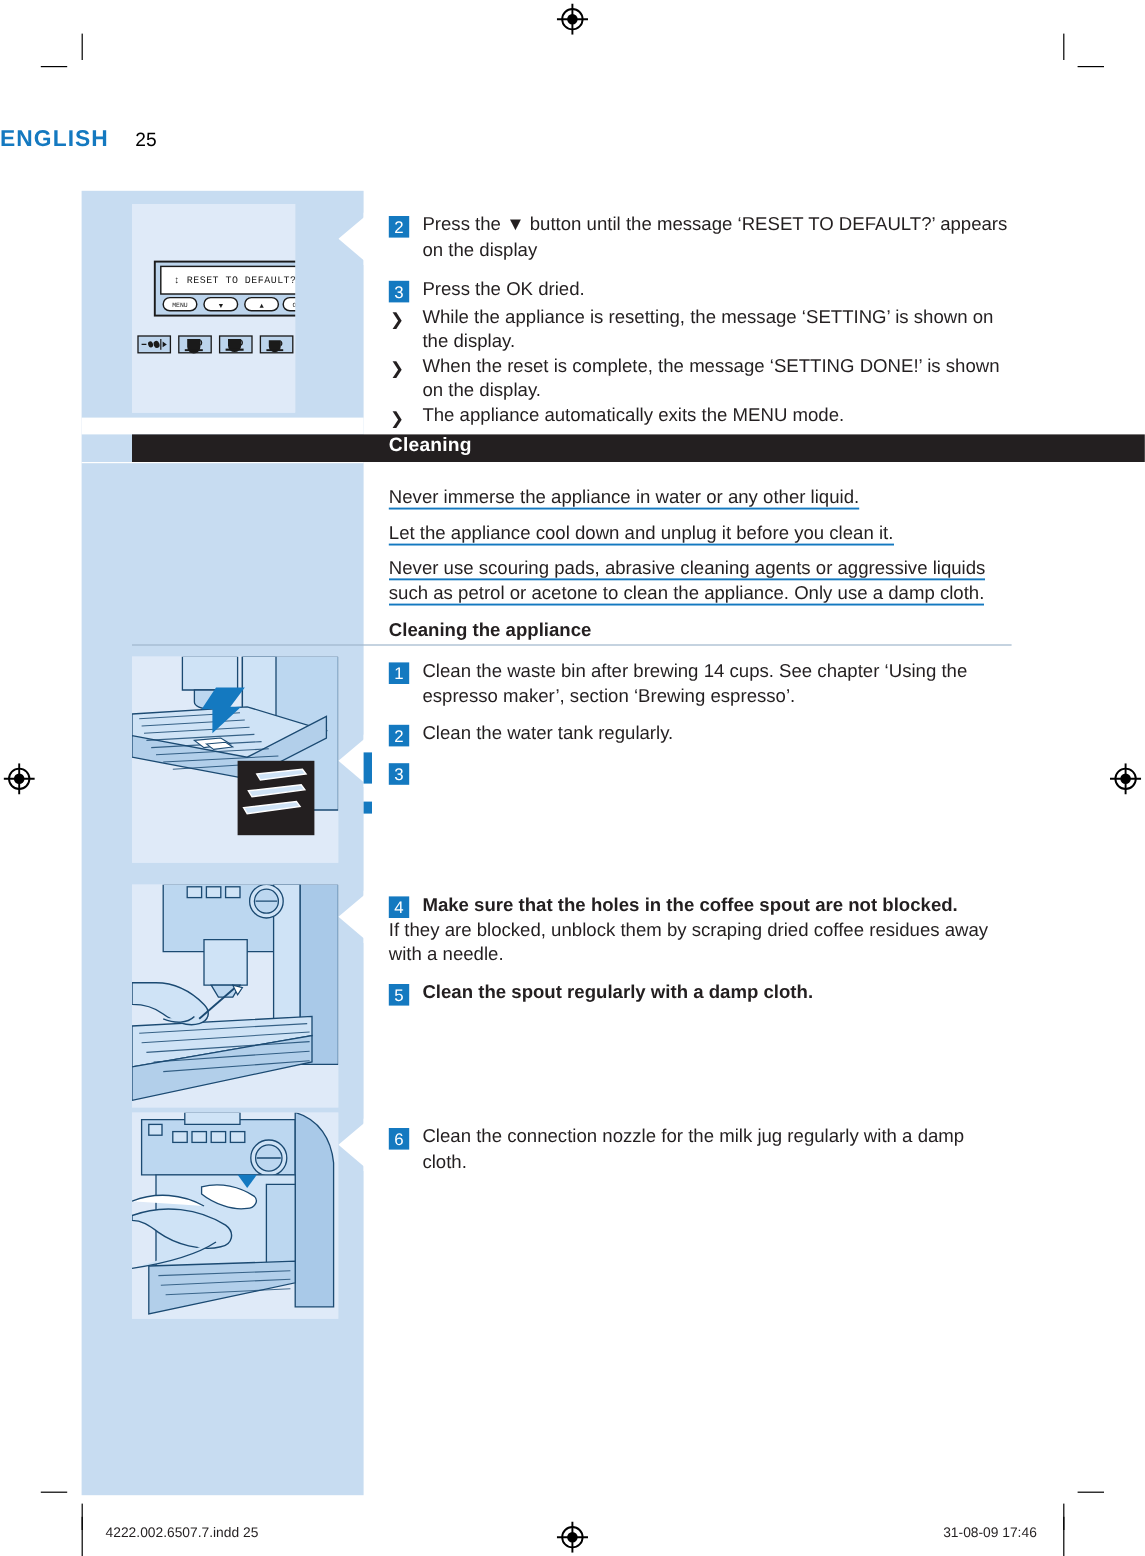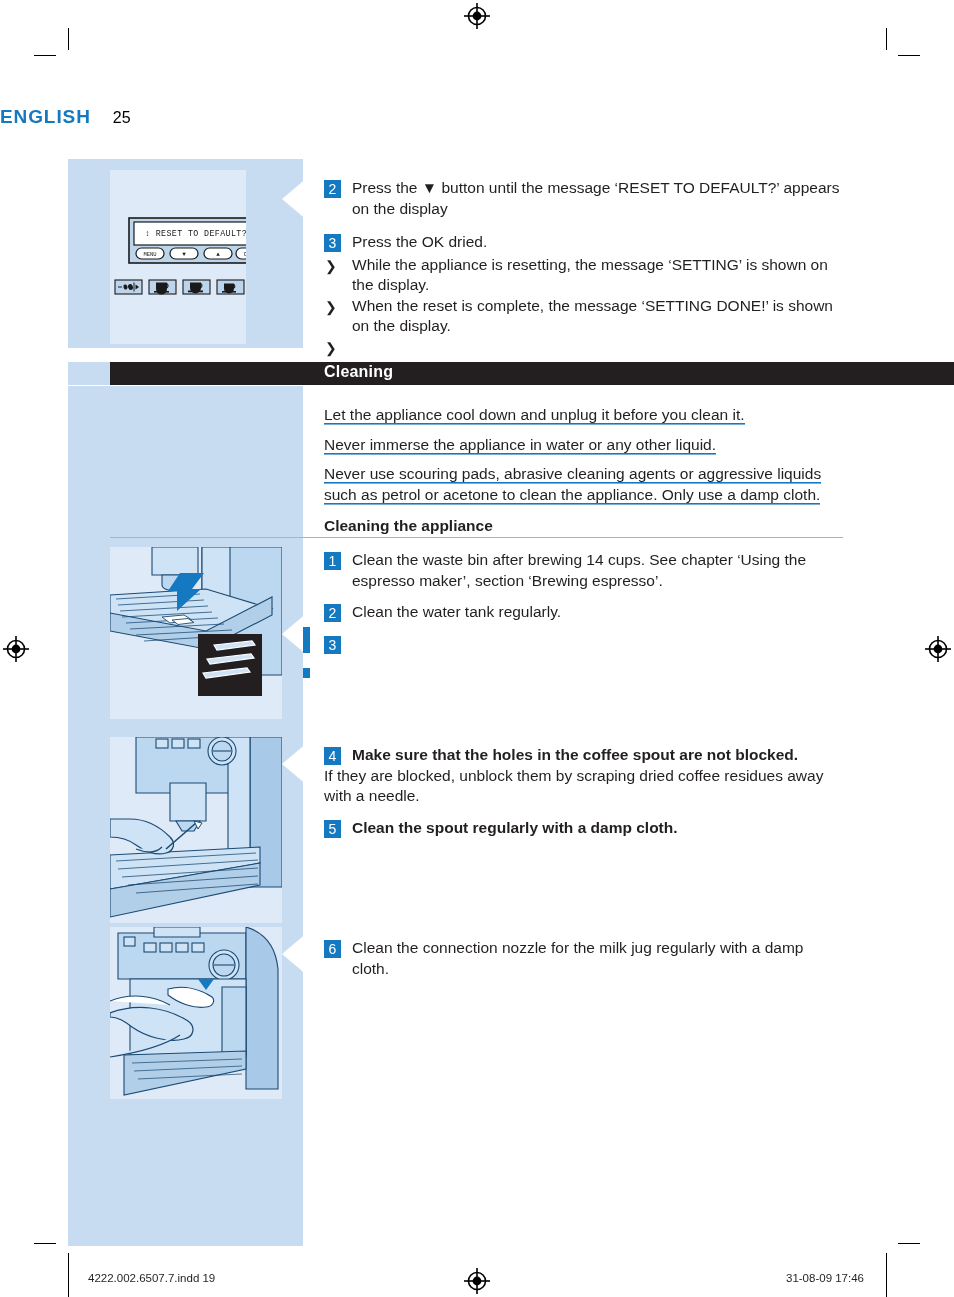--- a/index.html
+++ b/index.html
@@ -367,33 +367,34 @@
     <div class="bullet">
       <span class="glyph">❯</span>
       <span class="txt">While the appliance is resetting, the message ‘SETTING’ is shown on the display.</span>
     </div>
     <div class="bullet">
       <span class="glyph">❯</span>
       <span class="txt">When the reset is complete, the message ‘SETTING DONE!’ is shown on the display.</span>
     </div>
     <div class="bullet">
       <span class="glyph">❯</span>
+      <span class="txt">The appliance automatically exits the MENU mode.</span>
     </div>
   </div>
 
   <div class="chapterbar">
     <span class="t">Cleaning</span>
   </div>
 
   <div class="content" style="top:405px;">
     <div class="warn" style="margin-bottom:9px;">
+      <span class="u">Never immerse the appliance in water or any other liquid.</span>
+    </div>
+    <div class="warn" style="margin-bottom:9px;">
       <span class="u">Let the appliance cool down and unplug it before you clean it.</span>
-    </div>
-    <div class="warn" style="margin-bottom:9px;">
-      <span class="u">Never immerse the appliance in water or any other liquid.</span>
     </div>
     <div class="warn" style="margin-bottom:11px;">
       <span class="u">Never use scouring pads, abrasive cleaning agents or aggressive liquids such as petrol or acetone to clean the appliance. Only use a damp cloth.</span>
     </div>
     <div class="subhead">Cleaning the appliance</div>
   </div>
 
   <div class="hrule" style="left:110px;top:537px;width:733px;"></div>
 
   <div class="content" style="top:550px;">
@@ -425,17 +426,17 @@
   <div class="content" style="top:938px;">
     <div class="step">
       <span class="num">6</span>
       <span class="txt">Clean the connection nozzle for the milk jug regularly with a damp cloth.</span>
     </div>
   </div>
 
   <div class="footer">
     <div class="frule" style="left:68px;"></div>
     <div class="frule" style="left:886px;"></div>
-    <span class="fl">4222.002.6507.7.indd   19</span>
+    <span class="fl">4222.002.6507.7.indd   25</span>
     <span class="fr">31-08-09   17:46</span>
   </div>
 
 </div>
 
 </body></html>

